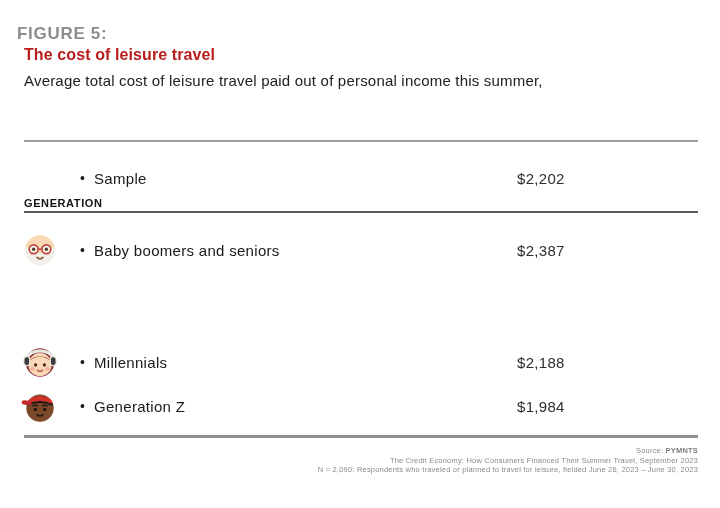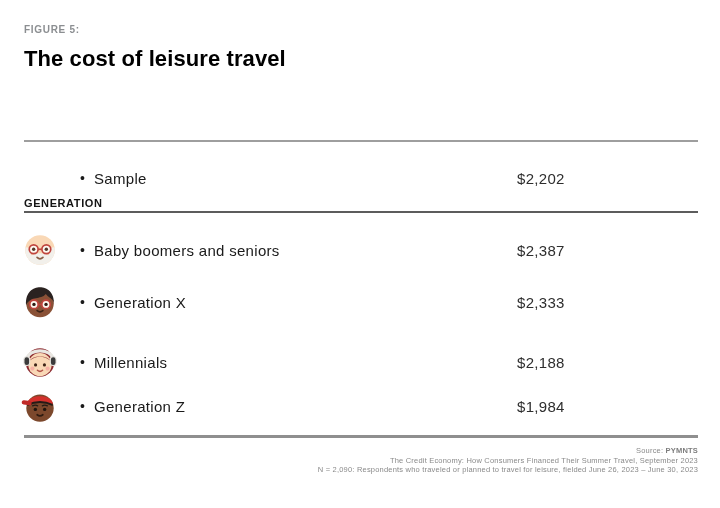--- a/index.html
+++ b/index.html
@@ -2,26 +2,26 @@
 <html><head>
 <meta charset="utf-8">
 <style>
   * { margin:0; padding:0; box-sizing:border-box; }
   html,body { background:#ffffff; }
   .page {
     position:relative; width:720px; height:508px; background:#ffffff;
     font-family:"Liberation Sans", sans-serif; overflow:hidden;
   }
   .fig-label {
-    position:absolute; left:24px; top:24px;
-    font-size:10px; font-weight:700; letter-spacing:0.7px; color:#8b8e91;text-align:center;
+    position:absolute; left:17px; top:24px;
+    font-size:17px; font-weight:700; letter-spacing:0.7px; color:#8b8e91;text-align:center;
   }
   .title {
     position:absolute; left:24px; top:46px;
-    font-size:22px; font-weight:700; color:#000000; letter-spacing:0.1px;
+    font-size:16px; font-weight:700; color:#b91c1c; letter-spacing:0.1px;
   }
   .subtitle {
     position:absolute; left:24px; top:69px; width:580px;
     font-size:15px; line-height:23px; color:#212121; letter-spacing:0.2px;
   }
   .rule { position:absolute; left:24px; width:674px; }
   .rule-top   { top:140px; height:1.5px; background:#9e9e9e; }
   .rule-gen   { top:211px; height:1.5px; background:#5c5c5c; }
   .rule-bottom{ top:435px; height:2.5px; background:#8f8f8f; }
   .section-label {
@@ -54,20 +54,21 @@
   .footer b { font-weight:700; color:#7d7d7d;margin-top:48px; }
 </style>
 </head>
 <body>
 
 <div class="page">
 
   <div class="fig-label">FIGURE 5:</div>
   <div class="title">The cost of leisure travel</div>
   <div class="subtitle">
+    <div>Average total cost of leisure travel paid out of personal income this summer,</div>
   </div>
 
   <div class="rule rule-top"></div>
 
   <div class="row sample">
     <span class="bullet"></span>
     <span class="rlabel">Sample</span>
     <span class="rvalue">$2,202</span>
   </div>
 
@@ -94,37 +95,20 @@
         <line x1="16.2" y1="17.3" x2="19.8" y2="17.3" stroke="#C0453E" stroke-width="1.6"></line>
         <circle cx="12" cy="17.3" r="1.6" fill="#54382a"></circle>
         <circle cx="24" cy="17.3" r="1.6" fill="#54382a"></circle>
       </svg>
     </span>
     <span class="bullet"></span>
     <span class="rlabel">Baby boomers and seniors</span>
     <span class="rvalue">$2,387</span>
   </div>
 
-  <div class="row" style="top:276px">
-    <span class="icon">
-      <svg viewBox="0 0 36 36" width="38" height="38">
-        <circle cx="18" cy="19.5" r="13" fill="#8A5136"></circle>
-        <path d="M4.8 21 C4 8.5 11.5 4 18 4 C24.5 4 32 8.5 31.2 21 C31.2 14.5 27.5 15.5 23.5 10.5 C18.5 16.5 9.5 11.5 4.8 21 Z" fill="#2A2220"></path>
-        <path d="M15.3 26.2 Q18 28.4 20.7 26.2" stroke="#3c2317" stroke-width="1.6" fill="none" stroke-linecap="round"></path>
-        <circle cx="12.3" cy="20.3" r="4" fill="#FDF8F0" stroke="#C0453E" stroke-width="1.6"></circle>
-        <circle cx="23.7" cy="20.3" r="4" fill="#FDF8F0" stroke="#C0453E" stroke-width="1.6"></circle>
-        <line x1="16.3" y1="20.3" x2="19.7" y2="20.3" stroke="#C0453E" stroke-width="1.6"></line>
-        <circle cx="12.3" cy="20.3" r="1.6" fill="#2d1a12"></circle>
-        <circle cx="23.7" cy="20.3" r="1.6" fill="#2d1a12"></circle>
-      </svg>
-    </span>
-    <span class="bullet"></span>
-    <span class="rlabel">Generation X</span>
-    <span class="rvalue">$2,333</span>
-  </div>
 
   <div class="row" style="top:336px">
     <span class="icon">
       <svg viewBox="0 0 36 36" width="38" height="38">
         <circle cx="18" cy="18.5" r="13.5" fill="#8C2B30"></circle>
         <circle cx="18" cy="20.5" r="11" fill="#F9D8B6"></circle>
         <path d="M7.5 17 Q18 9 28.5 17 Q24 12.5 18 12.8 Q12 12.5 7.5 17 Z" fill="#8C2B30"></path>
         <path d="M5.5 15 C7.5 5 28.5 5 30.5 15" stroke="#E9E7E2" stroke-width="3" fill="none" stroke-linecap="round"></path>
         <rect x="2.8" y="13" width="5.4" height="8.4" rx="2.6" fill="#3B3B3B" stroke="#E9E7E2" stroke-width="1"></rect>
         <rect x="27.8" y="13" width="5.4" height="8.4" rx="2.6" fill="#3B3B3B" stroke="#E9E7E2" stroke-width="1"></rect>

